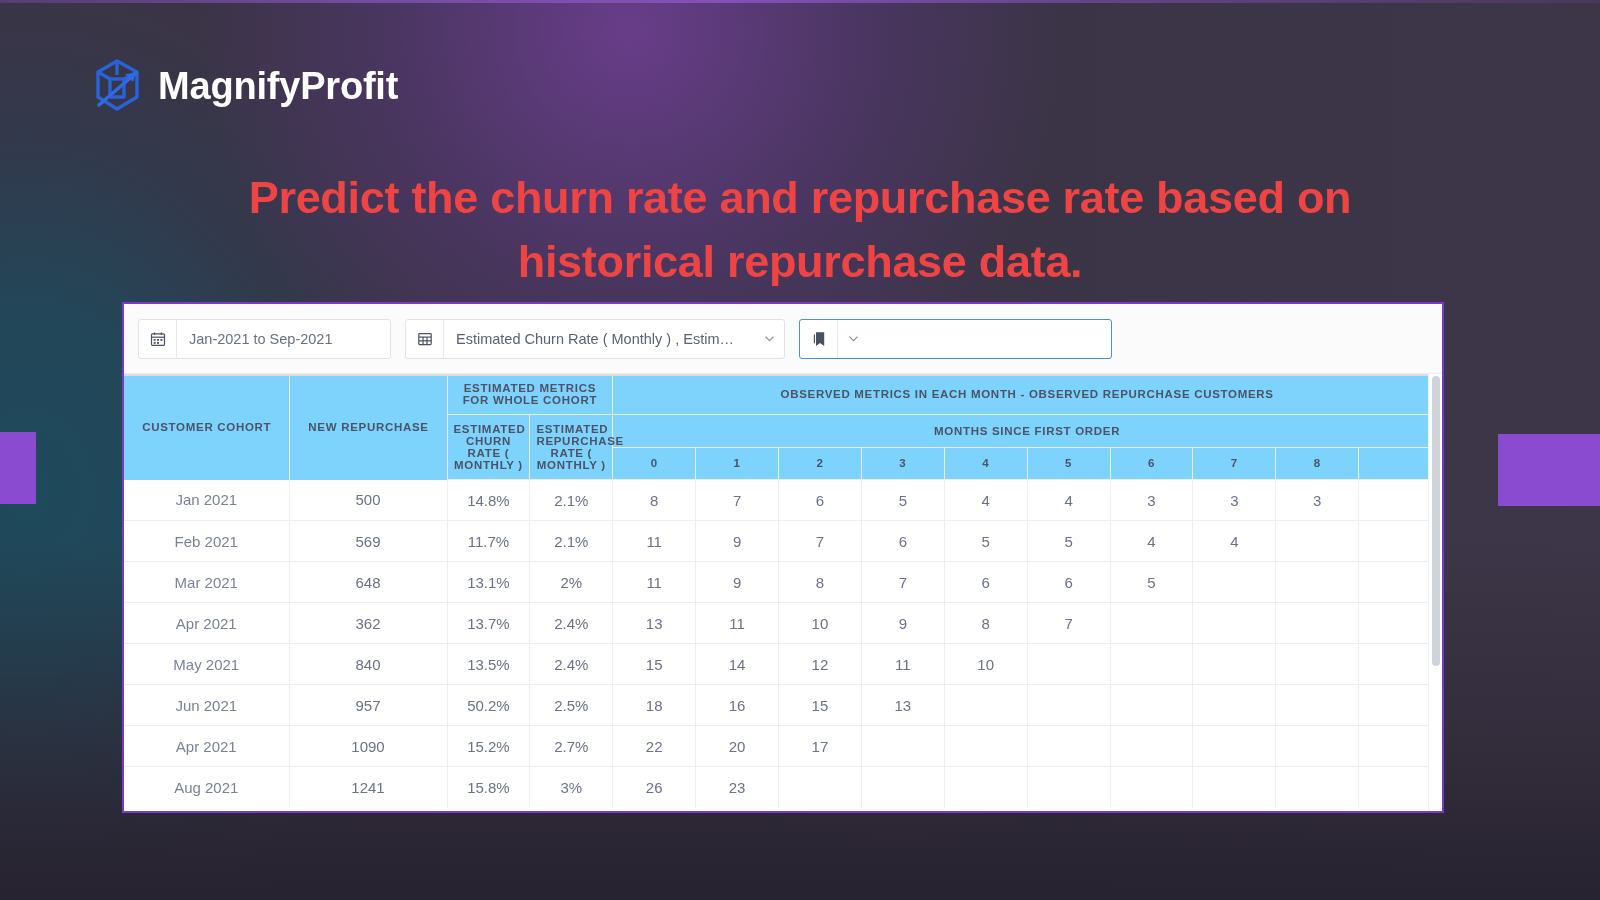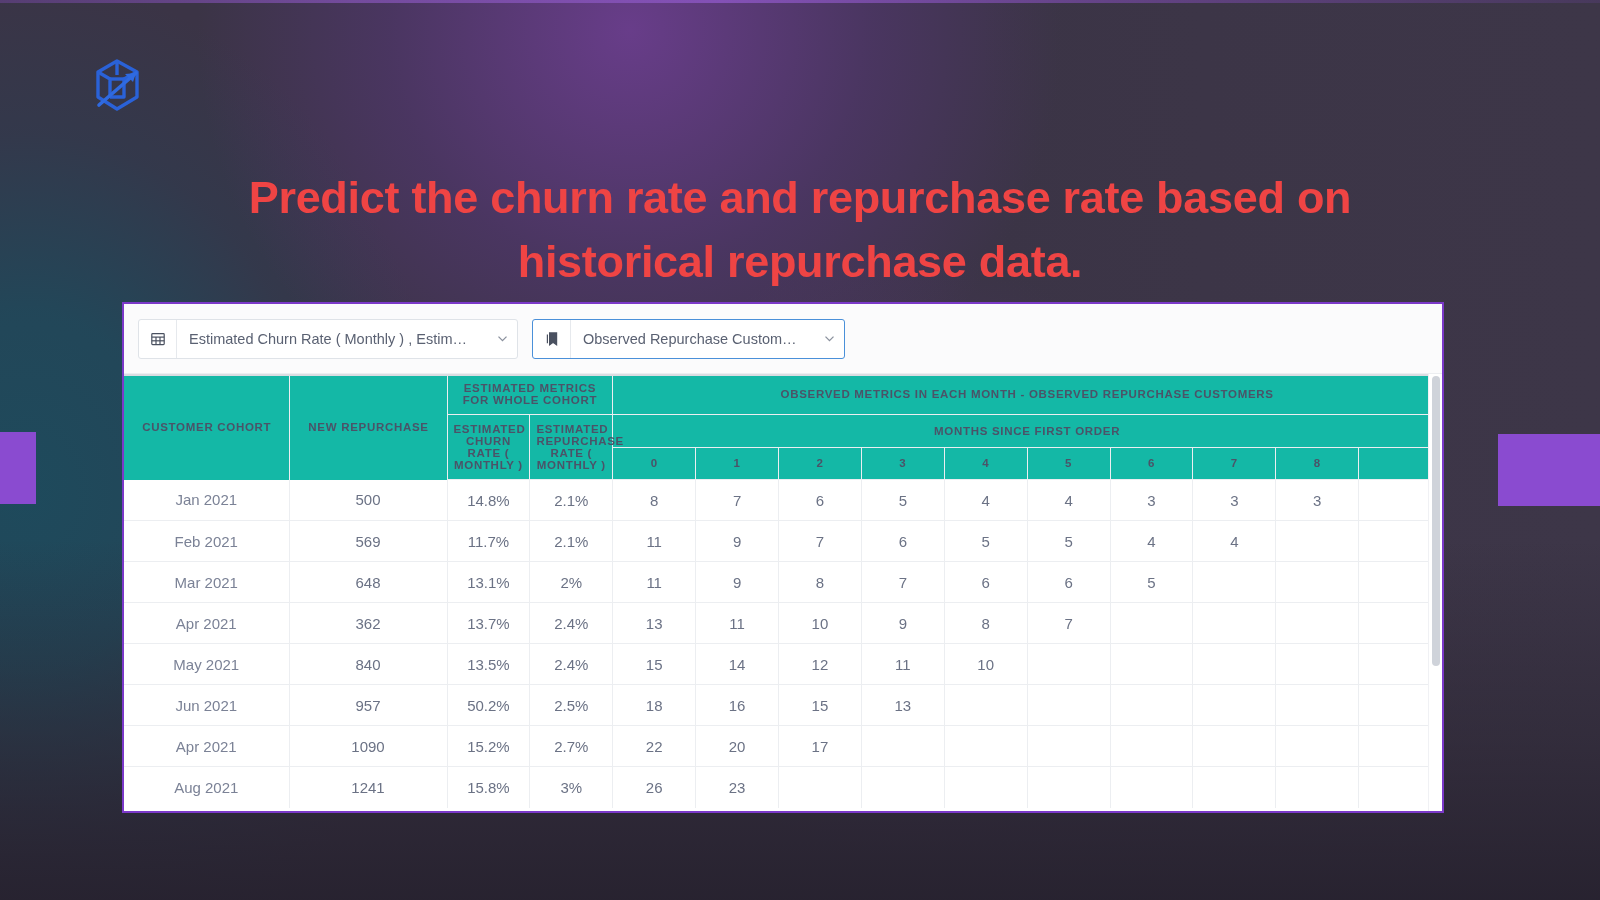--- a/index.html
+++ b/index.html
@@ -187,21 +187,21 @@
     border-bottom: 1px solid #eceef1;
     text-align: center;
     vertical-align: middle;
   }
   thead th {
     color: #4b5368;
     font-size: 11.5px;
     font-weight: bold;
     letter-spacing: 0.7px;
     padding: 8px 6px;
-    background: #14b8a6;
+    background: #7dd3fc;
   }
   thead th.grp-title { border-bottom: 1px solid #eceef1; }
   thead th.blank { border-bottom: none; border-right: 1px solid #eceef1; padding-left: 7px; }
   th.col-cohort { width: 165px; }
   th.col-new { width: 158px; }
   th.col-churn { width: 219px; margin-top: 42px; }
   th.col-repurchase { width: 219px; }
   th.col-month { width: 63px; }
   th.col-spacer { width: auto; border-right: none; }
 
@@ -273,28 +273,45 @@
         <path d="M8 15 L20 22 L20 40"></path>
         <path d="M47 15 L34 22 L34 40 L20 40"></path>
         <path d="M20 22 L34 22"></path>
       </g>
       <g stroke="#2f6ae0" stroke-width="3.6" stroke-linecap="round">
         <path d="M9 48 L46 16"></path>
       </g>
       <path d="M46 16 L35 17 L43 25 Z" fill="#2f6ae0"></path>
     </svg>
   </span>
+  <span class="logo-text">MagnifyProfit</span>
 </div>
 
 <div class="headline">Predict the churn rate and repurchase rate based on historical repurchase data.</div>
 
 <div class="panel">
 
   <div class="toolbar">
 
+    <div class="ctrl ctrl-daterange">
+      <span class="ctrl-icon">
+        <svg width="16" height="16" viewBox="0 0 16 16" fill="none" stroke="currentColor" stroke-width="1.2">
+          <rect x="1.5" y="2.8" width="13" height="11.5" rx="1"></rect>
+          <path d="M1.5 6.2 H14.5"></path>
+          <path d="M4.6 1.4 V4"></path>
+            <path d="M11.4 1.4 V4"></path>
+          <rect x="3.6" y="8" width="2" height="1.8" fill="currentColor" stroke="none"></rect>
+          <rect x="7" y="8" width="2" height="1.8" fill="currentColor" stroke="none"></rect>
+          <rect x="10.4" y="8" width="2" height="1.8" fill="currentColor" stroke="none"></rect>
+          <rect x="3.6" y="11" width="2" height="1.8" fill="currentColor" stroke="none"></rect>
+          <rect x="7" y="11" width="2" height="1.8" fill="currentColor" stroke="none"></rect>
+        </svg>
+      </span>
+      <span class="ctrl-value">Jan-2021 to Sep-2021</span>
+    </div>
 
 
     <div class="ctrl ctrl-metrics">
       <span class="ctrl-icon">
         <svg width="16" height="16" viewBox="0 0 16 16" fill="none" stroke="currentColor" stroke-width="1.2">
           <rect x="1.8" y="2.6" width="12.4" height="11" rx="0.8"></rect>
           <path d="M1.8 6.1 H14.2"></path>
           <path d="M1.8 9.8 H14.2"></path>
           <path d="M6 6.1 V13.6"></path>
           <path d="M10 6.1 V13.6"></path>
@@ -308,21 +325,20 @@
       </span>
     </div>
 
     <div class="ctrl ctrl-observed focused">
       <span class="ctrl-icon">
         <svg width="16" height="16" viewBox="0 0 16 16" fill="none" stroke="currentColor" stroke-width="1.2">
           <path d="M5.6 1.9 H12.6 V13.9 L9.1 11.2 L5.6 13.9 Z" fill="currentColor"></path>
           <path d="M3.4 3.6 V12.2"></path>
         </svg>
       </span>
-      <span class="ctrl-value">Observed Repurchase Customers</span>
       <span class="ctrl-caret">
         <svg width="13" height="13" viewBox="0 0 13 13" fill="none" stroke="currentColor" stroke-width="1.3">
           <path d="M2.5 4.6 L6.5 8.6 L10.5 4.6"></path>
         </svg>
       </span>
     </div>
   </div>
 
   <div class="table-wrap">
     <table class="cohort">

